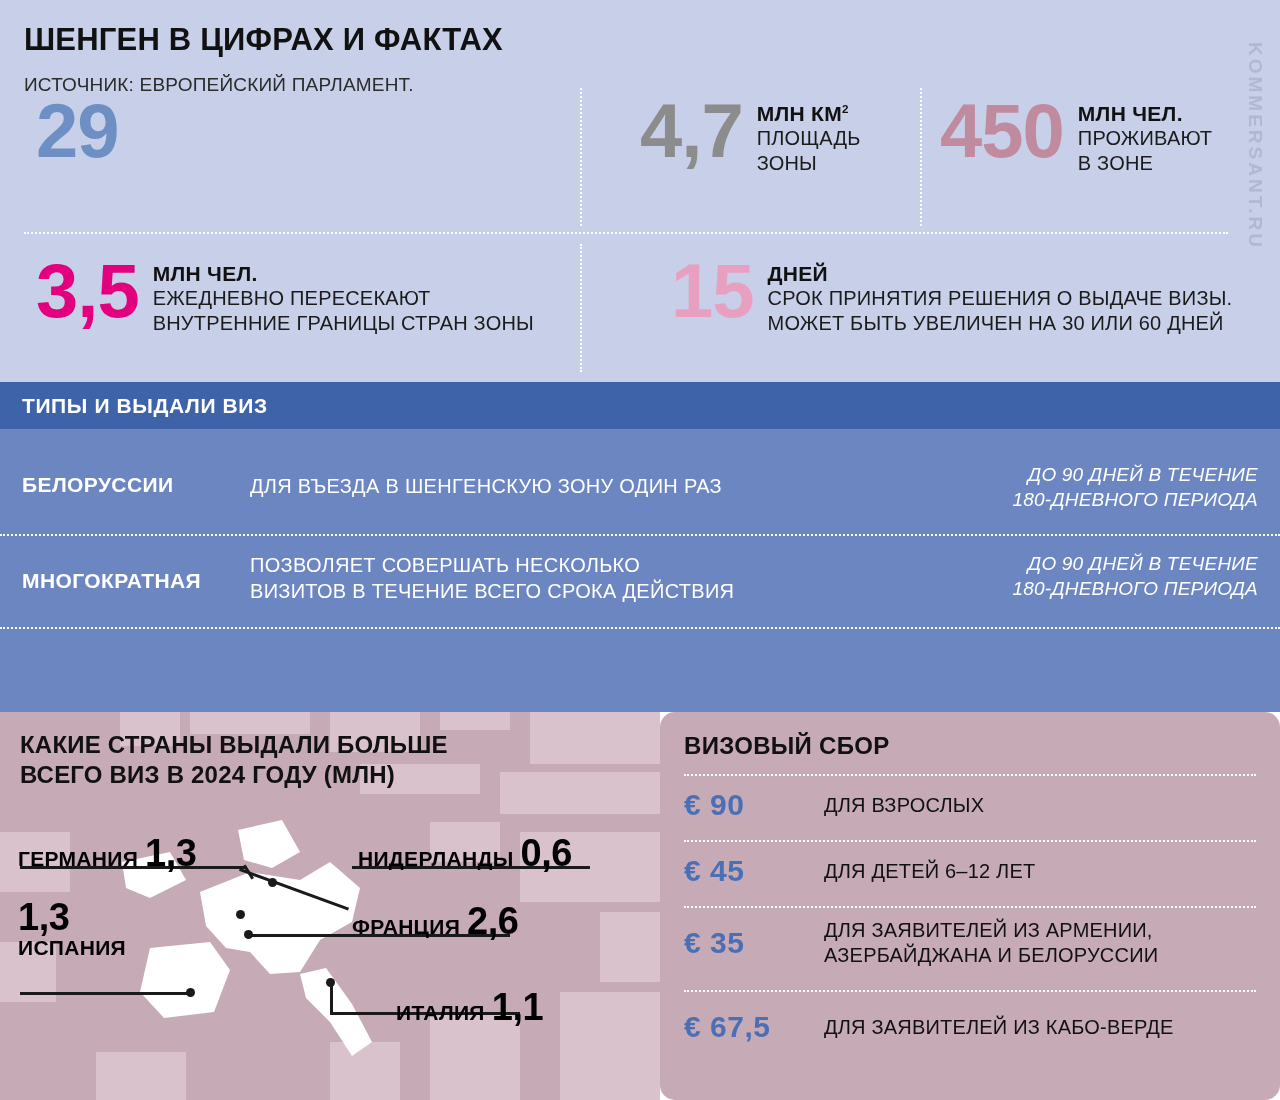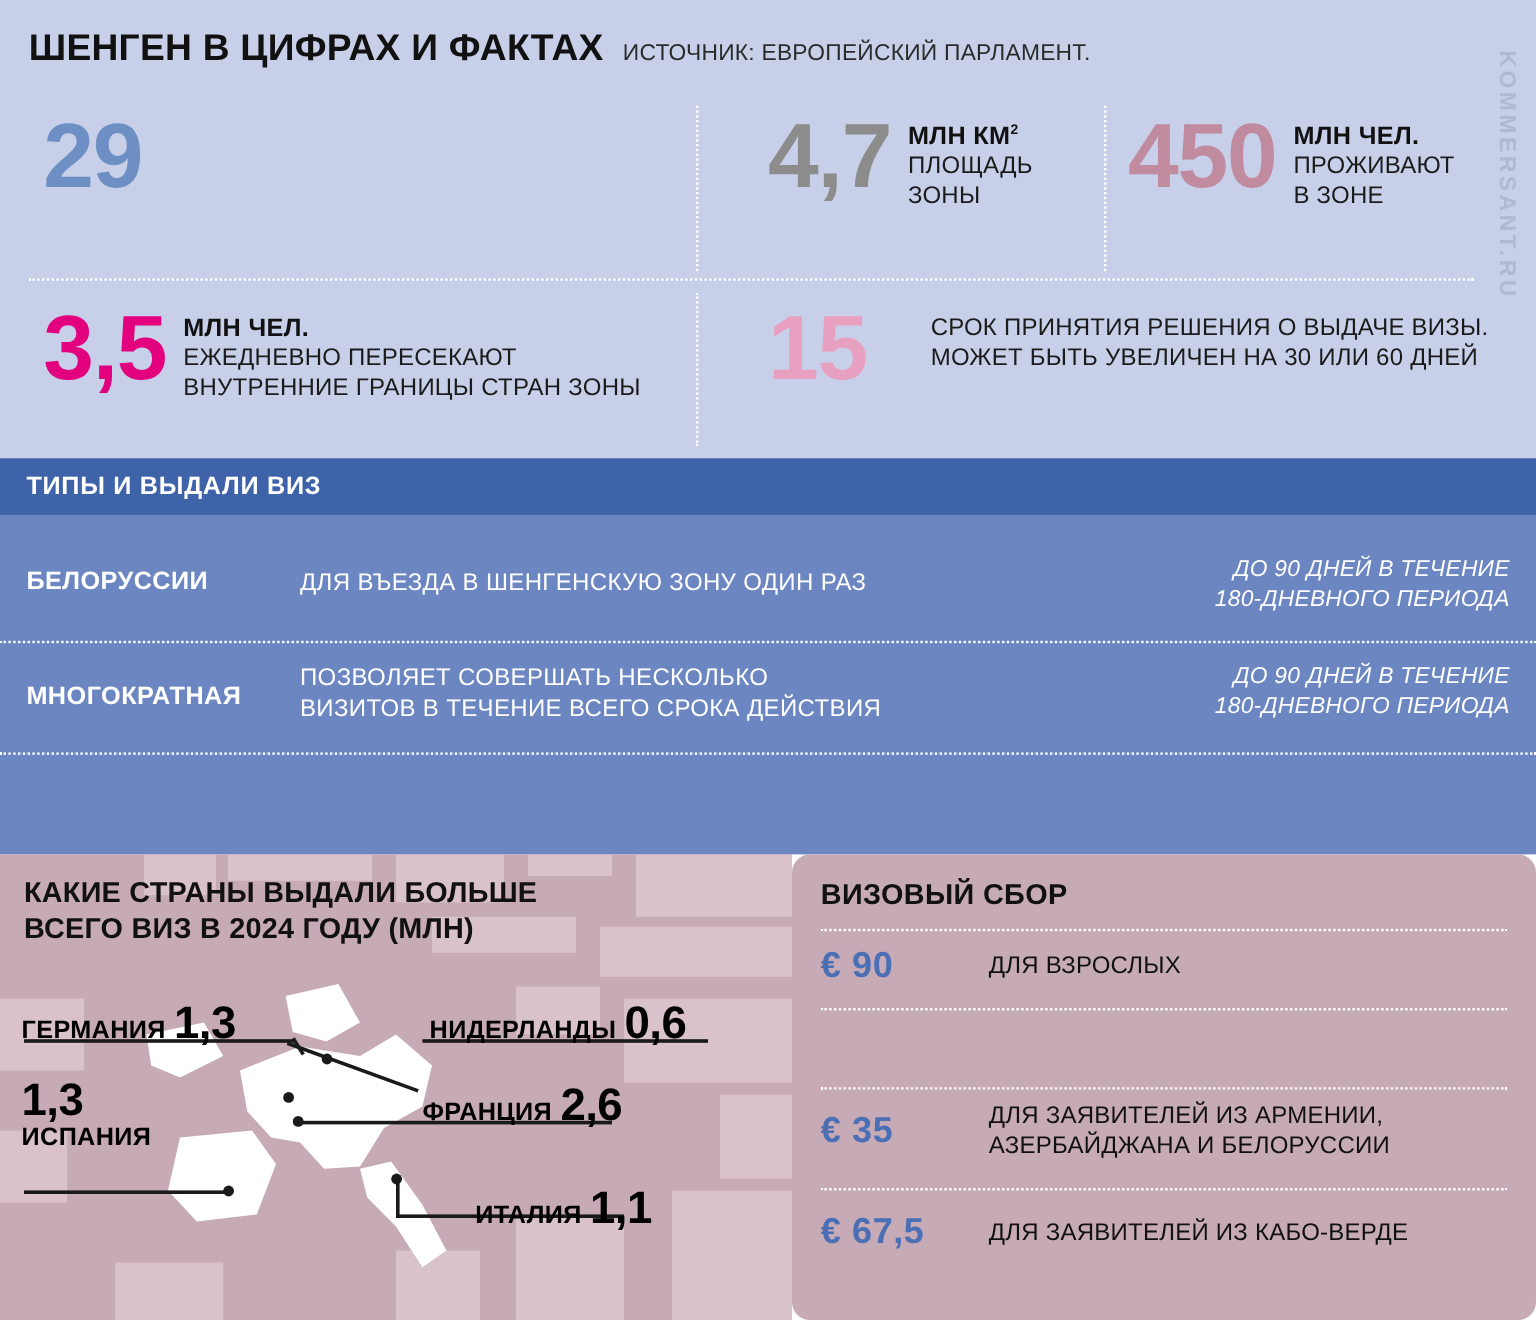--- a/index.html
+++ b/index.html
@@ -27,20 +27,21 @@
     width: 1280px;
     height: 382px;
     background: #c7d0e8;
   }
   .title-row {
     position: absolute;
     left: 24px; top: 22px;
     display: flex;
     align-items: baseline;
     gap: 16px;
+    flex-direction: column;
   }
   .main-title {
     font-size: 31px;
     font-weight: bold;
     color: #111111;
     letter-spacing: 0.2px;
   }
   .source {
     font-size: 19px;
     color: #2b2b2b;
@@ -88,21 +89,21 @@
   }
 
   #stat-countries { left: 36px; top: 95px; }
   #stat-countries .num { font-size: 76px; color: #6e8fc4; }
   #stat-area { left: 640px; top: 95px; }
   #stat-area .num { font-size: 76px; color: #8c8c8c; }
   #stat-people { left: 940px; top: 95px; }
   #stat-people .num { font-size: 76px; color: #c08b9e; }
   #stat-daily { left: 36px; top: 255px; }
   #stat-daily .num { font-size: 76px; color: #e3007f; }
-  #stat-days { left: 640px; top: 255px; gap: 39px; }
+  #stat-days { left: 671px; top: 255px; }
   #stat-days .num { font-size: 76px; color: #e8a0c0; }
 
   .vline {
     position: absolute;
     border-left: 2px dotted #ffffff;
   }
   .hline {
     position: absolute;
     border-top: 2px dotted #ffffff;
   }
@@ -309,20 +310,21 @@
       <div class="txt">
         <div class="lead">МЛН ЧЕЛ.</div>
         <div class="desc">ЕЖЕДНЕВНО ПЕРЕСЕКАЮТ</div>
         <div class="desc">ВНУТРЕННИЕ ГРАНИЦЫ СТРАН ЗОНЫ</div>
       </div>
     </div>
 
     <div class="stat" id="stat-days">
       <div class="num">15</div>
       <div class="txt">
+        <div class="lead">ДНЕЙ</div>
         <div class="desc">СРОК ПРИНЯТИЯ РЕШЕНИЯ О ВЫДАЧЕ ВИЗЫ.</div>
         <div class="desc">МОЖЕТ БЫТЬ УВЕЛИЧЕН НА 30 ИЛИ 60 ДНЕЙ</div>
       </div>
     </div>
   </div>
 
   <div class="visa-block">
     <div class="visa-head">
       <span>ТИПЫ И ВЫДАЛИ ВИЗ</span>
     </div>
@@ -437,20 +439,24 @@
     <div class="fee-title">ВИЗОВЫЙ СБОР</div>
 
     <div class="fee-sep" style="top:62px;"></div>
 
     <div class="fee-row" style="top:76px;">
       <div class="fee-amount">€ 90</div>
       <div class="fee-desc">ДЛЯ ВЗРОСЛЫХ</div>
     </div>
     <div class="fee-sep" style="top:128px;"></div>
 
+    <div class="fee-row" style="top:142px;">
+      <div class="fee-amount">€ 45</div>
+      <div class="fee-desc">ДЛЯ ДЕТЕЙ 6–12 ЛЕТ</div>
+    </div>
     <div class="fee-sep" style="top:194px;"></div>
 
     <div class="fee-row" style="top:206px;">
       <div class="fee-amount">€ 35</div>
       <div class="fee-desc">
         <div>ДЛЯ ЗАЯВИТЕЛЕЙ ИЗ АРМЕНИИ,</div>
         <div>АЗЕРБАЙДЖАНА И БЕЛОРУССИИ</div>
       </div>
     </div>
     <div class="fee-sep" style="top:278px;"></div>

